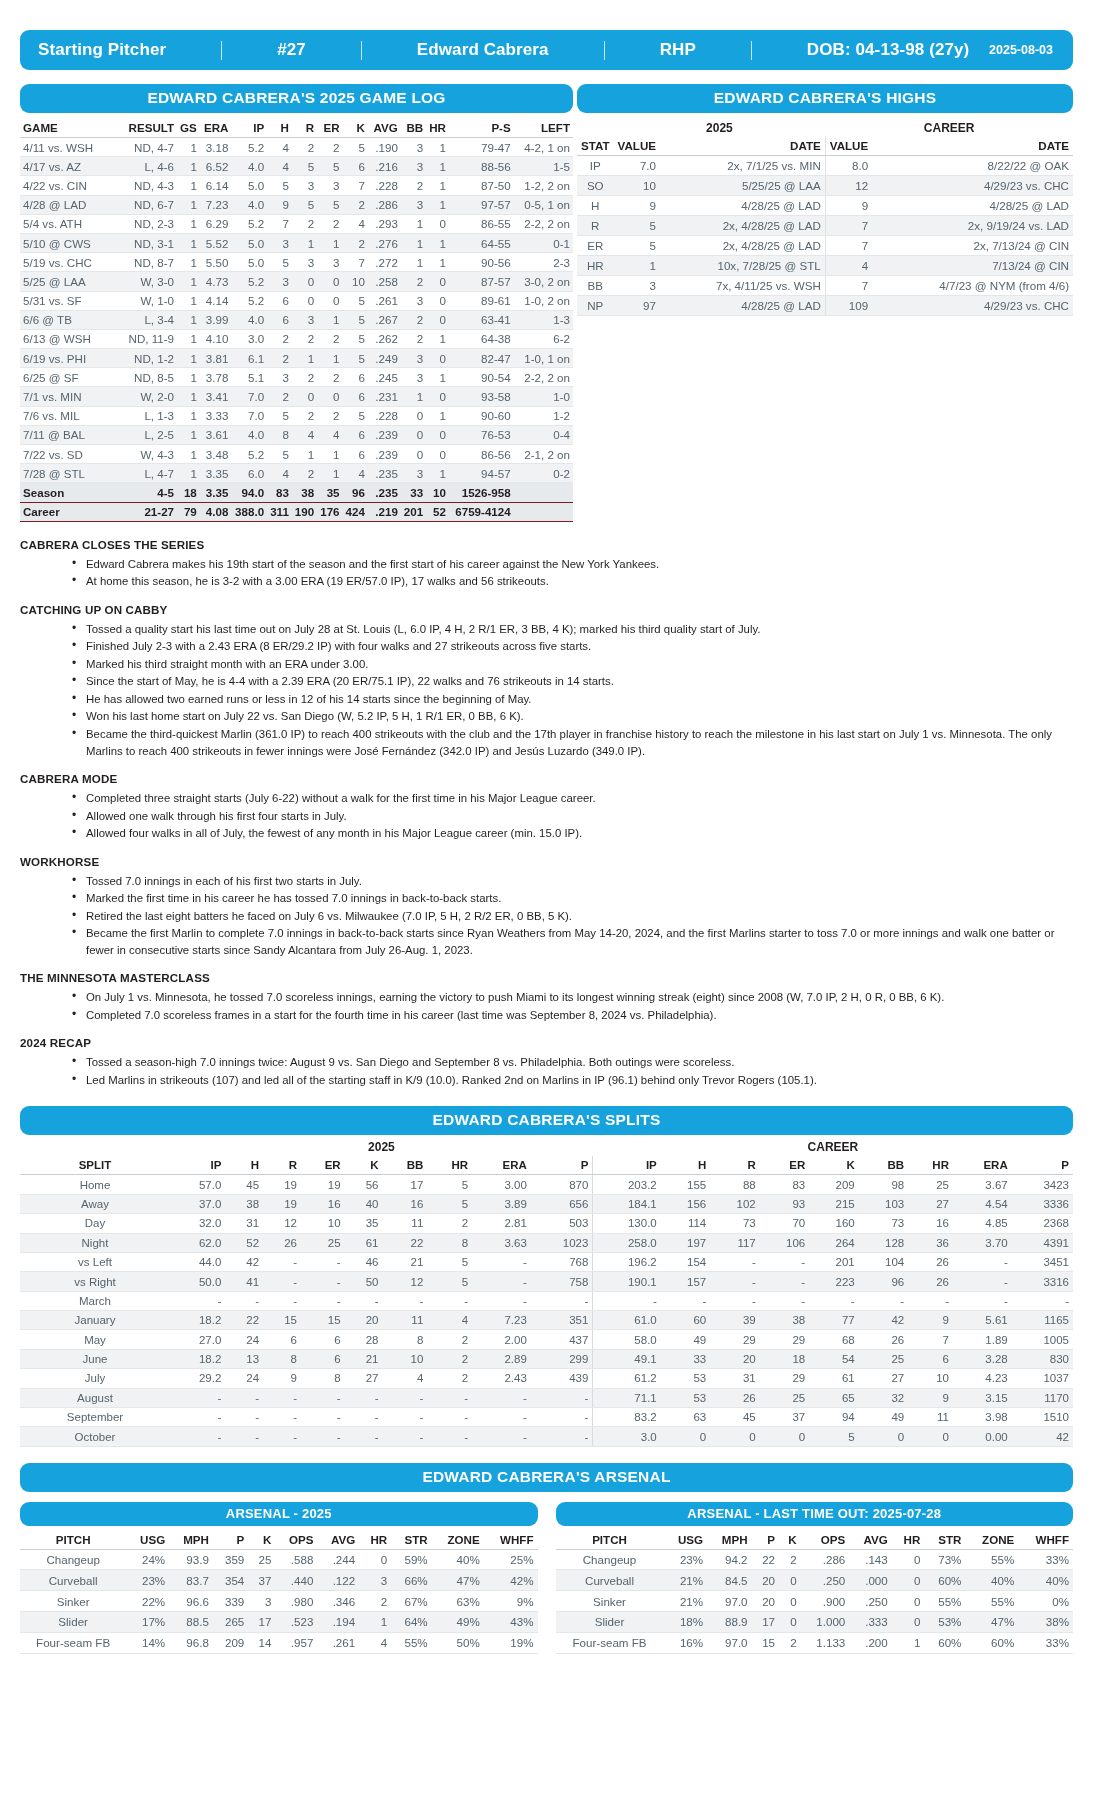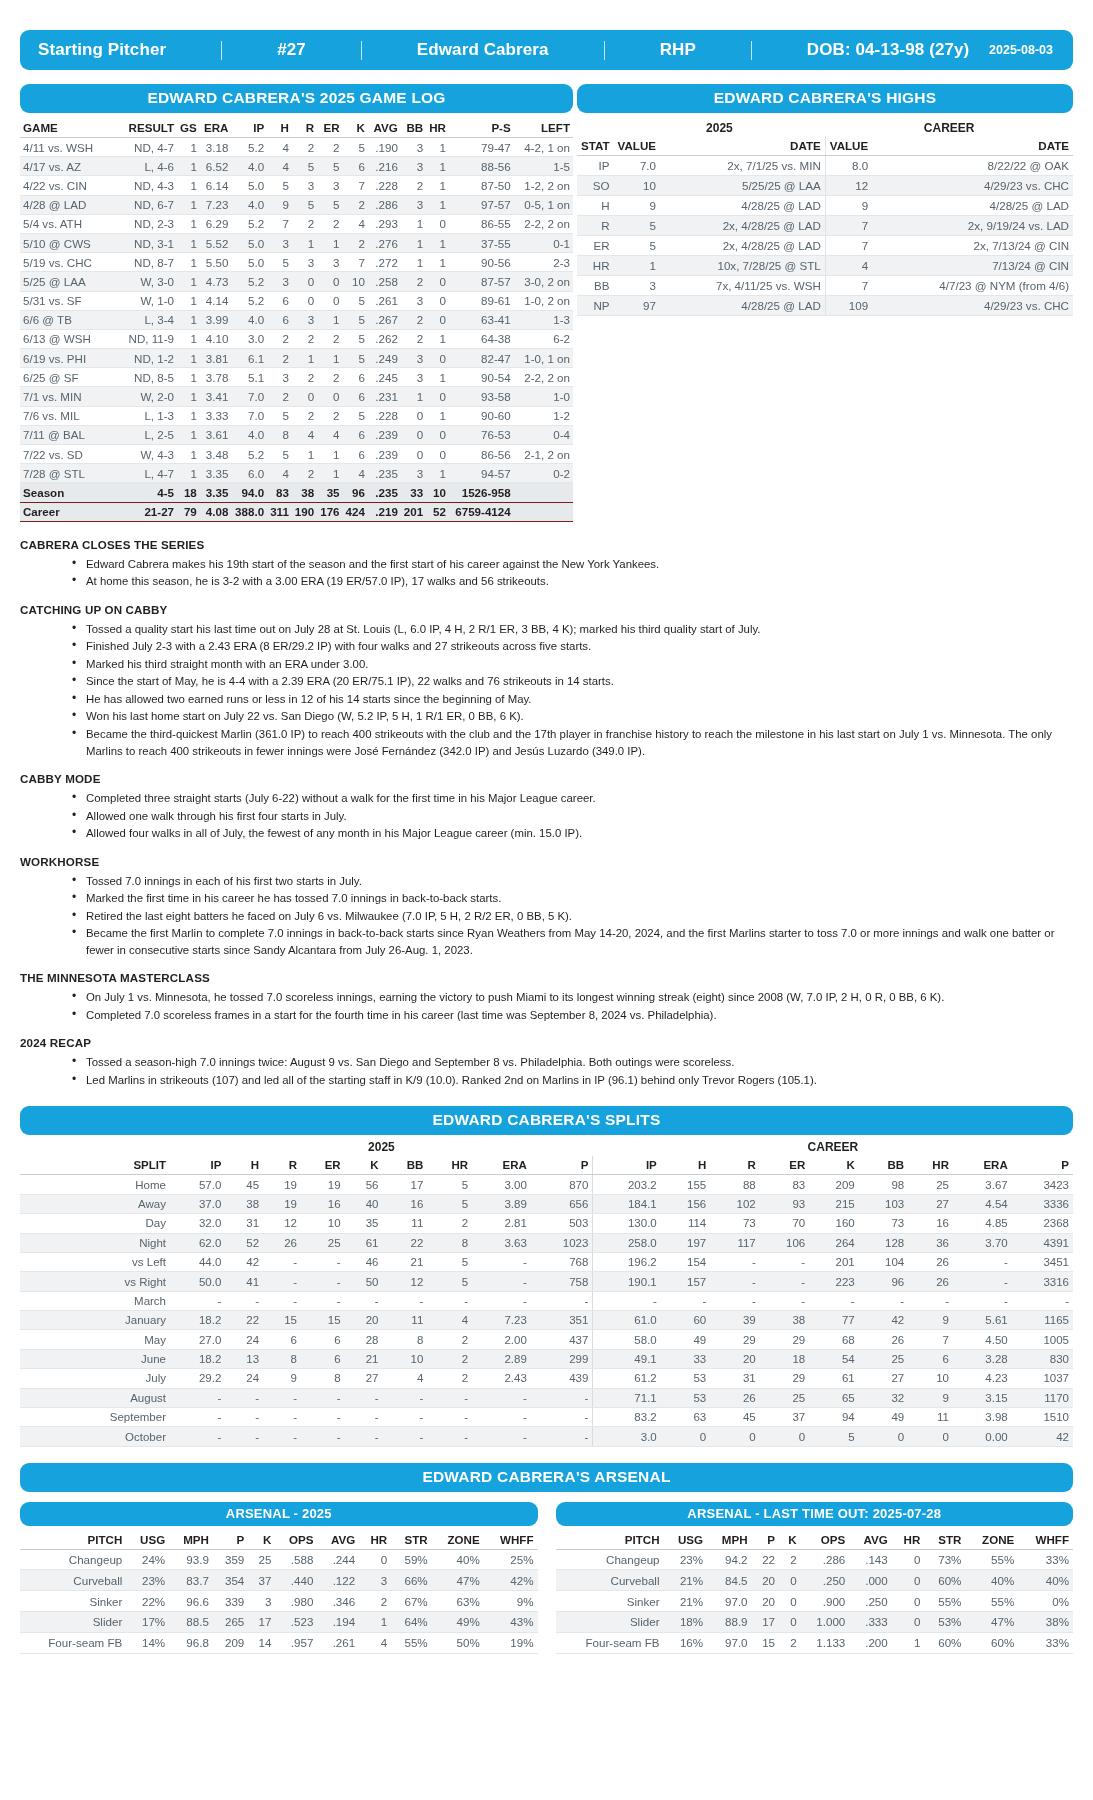--- a/index.html
+++ b/index.html
@@ -177,21 +177,21 @@
     white-space: nowrap;
   }
   table.splits td {
     color: #56646e;
     border-bottom: 1px solid #e3e7ea;
     padding: 3.2px 4px;
     white-space: nowrap;
   }
   table.splits tbody tr:nth-child(even) { background: #f0f2f4; }
   table.splits .sep { border-left: 1px solid #d7dce0; }
-  .lft { text-align: right; }
+  .lft { text-align: center; }
   .rgt { text-align: right; }
 
   
   .arsenal-wrap { margin-top: 16px; }
   .arsenal-cols {
     display: flex;
     gap: 18px;
     margin-top: 10px;
   }
   .arsenal-col { flex: 1; }
@@ -345,21 +345,21 @@
               <td class="rgt">1</td>
               <td class="rgt">5.52</td>
               <td class="rgt">5.0</td>
               <td class="rgt">3</td>
               <td class="rgt">1</td>
               <td class="rgt">1</td>
               <td class="rgt">2</td>
               <td class="rgt">.276</td>
               <td class="rgt">1</td>
               <td class="rgt">1</td>
-              <td class="rgt">37-55</td>
+              <td class="rgt">64-55</td>
               <td class="rgt">0-1</td>
             </tr>
             <tr>
               <td class="lft">5/19 vs. CHC</td>
               <td class="rgt">ND, 8-7</td>
               <td class="rgt">1</td>
               <td class="rgt">5.50</td>
               <td class="rgt">5.0</td>
               <td class="rgt">5</td>
               <td class="rgt">3</td>
@@ -671,21 +671,21 @@
       <div class="note-head">CATCHING UP ON CABBY</div>
       <ul class="bullets">
         <li>Tossed a quality start his last time out on July 28 at St. Louis (L, 6.0 IP, 4 H, 2 R/1 ER, 3 BB, 4 K); marked his third quality start of July.</li>
         <li>Finished July 2-3 with a 2.43 ERA (8 ER/29.2 IP) with four walks and 27 strikeouts across five starts.</li>
         <li>Marked his third straight month with an ERA under 3.00.</li>
         <li>Since the start of May, he is 4-4 with a 2.39 ERA (20 ER/75.1 IP), 22 walks and 76 strikeouts in 14 starts.</li>
         <li>He has allowed two earned runs or less in 12 of his 14 starts since the beginning of May.</li>
         <li>Won his last home start on July 22 vs. San Diego (W, 5.2 IP, 5 H, 1 R/1 ER, 0 BB, 6 K).</li>
         <li>Became the third-quickest Marlin (361.0 IP) to reach 400 strikeouts with the club and the 17th player in franchise history to reach the milestone in his last start on July 1 vs. Minnesota. The only Marlins to reach 400 strikeouts in fewer innings were José Fernández (342.0 IP) and Jesús Luzardo (349.0 IP).</li>
       </ul>
-      <div class="note-head">CABBY MODE</div>
+      <div class="note-head">CABRERA MODE</div>
       <ul class="bullets">
         <li>Completed three straight starts (July 6-22) without a walk for the first time in his Major League career.</li>
         <li>Allowed one walk through his first four starts in July.</li>
         <li>Allowed four walks in all of July, the fewest of any month in his Major League career (min. 15.0 IP).</li>
       </ul>
       <div class="note-head">WORKHORSE</div>
       <ul class="bullets">
         <li>Tossed 7.0 innings in each of his first two starts in July.</li>
         <li>Marked the first time in his career he has tossed 7.0 innings in back-to-back starts.</li>
         <li>Retired the last eight batters he faced on July 6 vs. Milwaukee (7.0 IP, 5 H, 2 R/2 ER, 0 BB, 5 K).</li>
@@ -914,21 +914,21 @@
             <td class="rgt">2</td>
             <td class="rgt">2.00</td>
             <td class="rgt">437</td>
             <td class="rgt sep">58.0</td>
             <td class="rgt">49</td>
             <td class="rgt">29</td>
             <td class="rgt">29</td>
             <td class="rgt">68</td>
             <td class="rgt">26</td>
             <td class="rgt">7</td>
-            <td class="rgt">4.50</td>
+            <td class="rgt">1.89</td>
             <td class="rgt">1005</td>
           </tr>
           <tr>
             <td class="lft">June</td>
             <td class="rgt">18.2</td>
             <td class="rgt">13</td>
             <td class="rgt">8</td>
             <td class="rgt">6</td>
             <td class="rgt">21</td>
             <td class="rgt">10</td>

